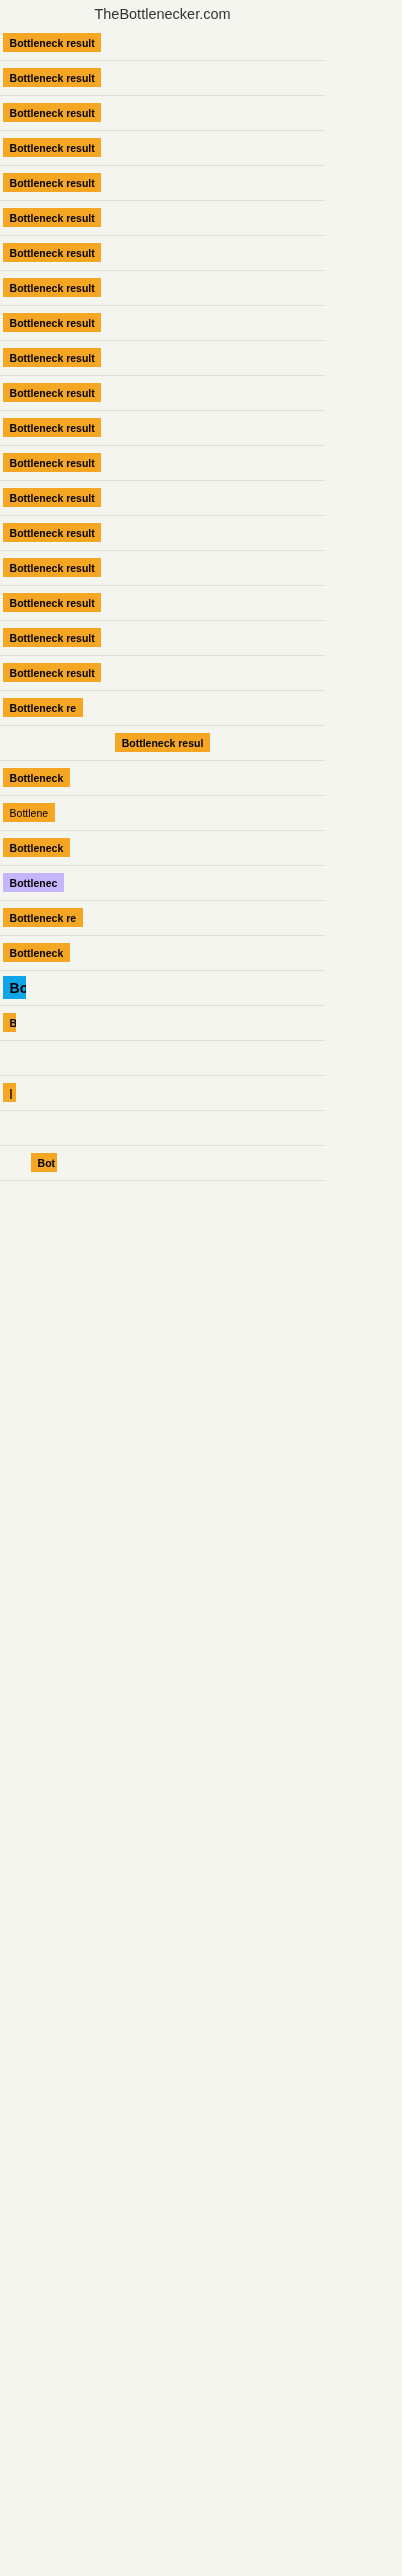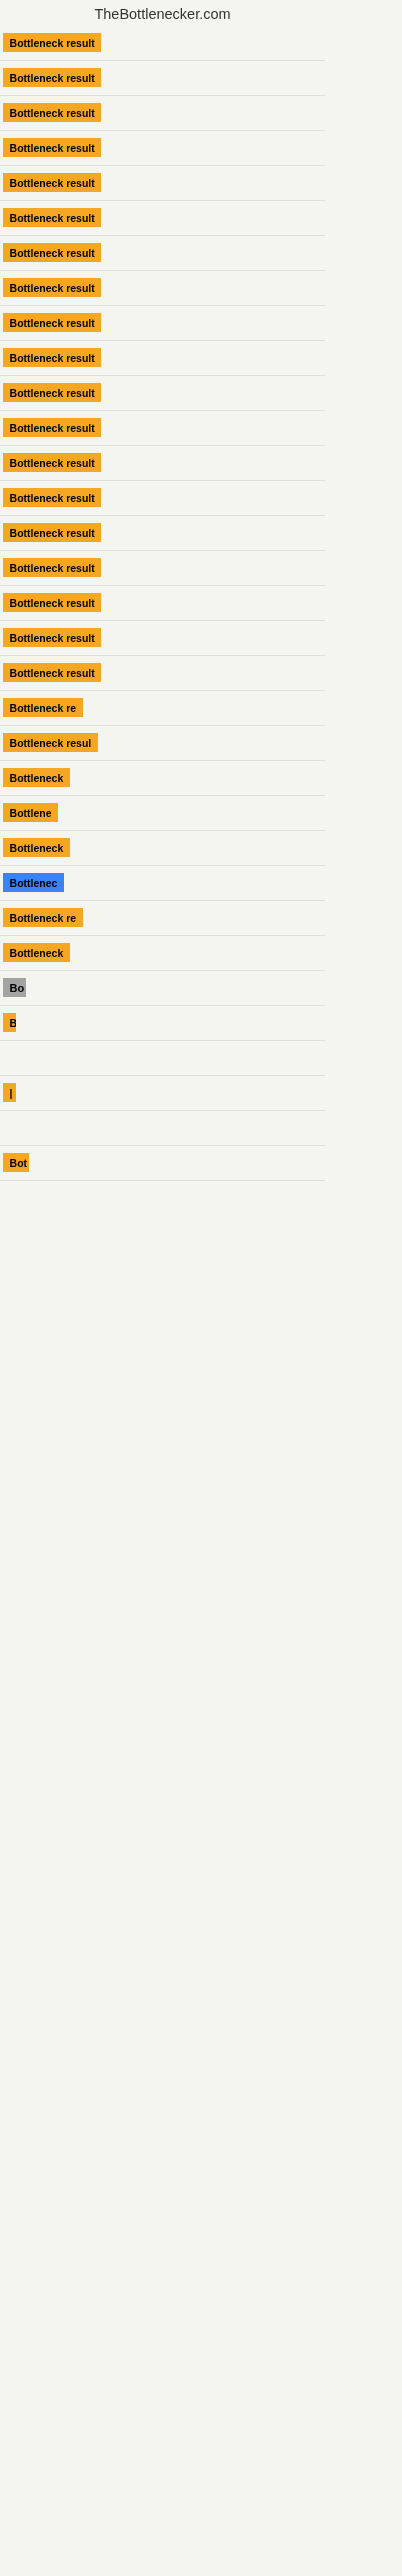--- a/index.html
+++ b/index.html
@@ -85,52 +85,52 @@
       </div>
       <div style="padding: 4.8px 3.2px; border-bottom: 0.8px solid rgb(224, 224, 216); min-height: 35px; display: flex; align-items: center;">
         <span style="display: inline-block; background-color: rgb(245, 166, 35); color: rgb(0, 0, 0); font-size: 10.5px; font-weight: bold; padding: 3.2px 6.4px; white-space: nowrap; overflow: hidden; max-width: 113px;">Bottleneck result</span>
       </div>
       <div style="padding: 4.8px 3.2px; border-bottom: 0.8px solid rgb(224, 224, 216); min-height: 35px; display: flex; align-items: center;">
         <span style="display: inline-block; background-color: rgb(245, 166, 35); color: rgb(0, 0, 0); font-size: 10.5px; font-weight: bold; padding: 3.2px 6.4px; white-space: nowrap; overflow: hidden; max-width: 113px;">Bottleneck result</span>
       </div>
       <div style="padding: 4.8px 3.2px; border-bottom: 0.8px solid rgb(224, 224, 216); min-height: 35px; display: flex; align-items: center;">
         <span style="display: inline-block; background-color: rgb(245, 166, 35); color: rgb(0, 0, 0); font-size: 10.5px; font-weight: bold; padding: 3.2px 6.4px; white-space: nowrap; overflow: hidden; max-width: 89px;">Bottleneck re</span>
       </div>
-      <div style="padding: 4.8px 3.2px; border-bottom: 0.8px solid rgb(224, 224, 216); min-height: 35px; display: flex; align-items: center;">
+      <div style="padding: 4.8px 3.2px; border-bottom: 0.8px solid rgb(224, 224, 216); min-height: 35px; display: flex; align-items: center; justify-content: center;">
         <span style="display: inline-block; background-color: rgb(245, 166, 35); color: rgb(0, 0, 0); font-size: 10.5px; font-weight: bold; padding: 3.2px 6.4px; white-space: nowrap; overflow: hidden; max-width: 97px;">Bottleneck resul</span>
       </div>
       <div style="padding: 4.8px 3.2px; border-bottom: 0.8px solid rgb(224, 224, 216); min-height: 35px; display: flex; align-items: center;">
         <span style="display: inline-block; background-color: rgb(245, 166, 35); color: rgb(0, 0, 0); font-size: 10.5px; font-weight: bold; padding: 3.2px 6.4px; white-space: nowrap; overflow: hidden; max-width: 72px;">Bottleneck</span>
       </div>
       <div style="padding: 4.8px 3.2px; border-bottom: 0.8px solid rgb(224, 224, 216); min-height: 35px; display: flex; align-items: center;">
-        <span style="display: inline-block; background-color: rgb(245, 166, 35); color: rgb(0, 0, 0); font-size: 10.5px; font-weight: bold; padding: 3.2px 6.4px; white-space: nowrap; overflow: hidden; max-width: 60px;">Bottlene</span>
+        <span style="display: inline-block; background-color: rgb(245, 166, 35); color: rgb(0, 0, 0); font-size: 10.5px; font-weight: normal; padding: 3.2px 6.4px; white-space: nowrap; overflow: hidden; max-width: 60px;">Bottlene</span>
       </div>
       <div style="padding: 4.8px 3.2px; border-bottom: 0.8px solid rgb(224, 224, 216); min-height: 35px; display: flex; align-items: center;">
         <span style="display: inline-block; background-color: rgb(245, 166, 35); color: rgb(0, 0, 0); font-size: 10.5px; font-weight: bold; padding: 3.2px 6.4px; white-space: nowrap; overflow: hidden; max-width: 72px;">Bottleneck</span>
       </div>
       <div style="padding: 4.8px 3.2px; border-bottom: 0.8px solid rgb(224, 224, 216); min-height: 35px; display: flex; align-items: center;">
-        <span style="display: inline-block; background-color: #3b82f6; color: rgb(0, 0, 0); font-size: 10.5px; font-weight: bold; padding: 3.2px 6.4px; white-space: nowrap; overflow: hidden; max-width: 64px;">Bottlenec</span>
+        <span style="display: inline-block; background-color: #c4b5fd; color: rgb(0, 0, 0); font-size: 10.5px; font-weight: bold; padding: 3.2px 6.4px; white-space: nowrap; overflow: hidden; max-width: 64px;">Bottlenec</span>
       </div>
       <div style="padding: 4.8px 3.2px; border-bottom: 0.8px solid rgb(224, 224, 216); min-height: 35px; display: flex; align-items: center;">
         <span style="display: inline-block; background-color: rgb(245, 166, 35); color: rgb(0, 0, 0); font-size: 10.5px; font-weight: bold; padding: 3.2px 6.4px; white-space: nowrap; overflow: hidden; max-width: 89px;">Bottleneck re</span>
       </div>
       <div style="padding: 4.8px 3.2px; border-bottom: 0.8px solid rgb(224, 224, 216); min-height: 35px; display: flex; align-items: center;">
         <span style="display: inline-block; background-color: rgb(245, 166, 35); color: rgb(0, 0, 0); font-size: 10.5px; font-weight: bold; padding: 3.2px 6.4px; white-space: nowrap; overflow: hidden; max-width: 72px;">Bottleneck</span>
       </div>
       <div style="padding: 4.8px 3.2px; border-bottom: 0.8px solid rgb(224, 224, 216); min-height: 35px; display: flex; align-items: center;">
-        <span style="display: inline-block; background-color: #a3a3a3; color: rgb(0, 0, 0); font-size: 11px; font-weight: bold; padding: 3.2px 6.4px; white-space: nowrap; overflow: hidden; max-width: 22.5px;">Bo</span>
+        <span style="display: inline-block; background-color: #0ea5e9; color: rgb(0, 0, 0); font-size: 14px; font-weight: bold; padding: 3.2px 6.4px; white-space: nowrap; overflow: hidden; max-width: 22.5px;">Bo</span>
       </div>
       <div style="padding: 4.8px 3.2px; border-bottom: 0.8px solid rgb(224, 224, 216); min-height: 35px; display: flex; align-items: center;">
         <span style="display: inline-block; background-color: rgb(245, 166, 35); color: rgb(0, 0, 0); font-size: 10.5px; font-weight: bold; padding: 3.2px 6.4px; white-space: nowrap; overflow: hidden; max-width: 11.3px;">B</span>
       </div>
       <div style="padding: 4.8px 3.2px; border-bottom: 0.8px solid rgb(224, 224, 216); min-height: 35px; display: flex; align-items: center;"></div>
       <div style="padding: 4.8px 3.2px; border-bottom: 0.8px solid rgb(224, 224, 216); min-height: 35px; display: flex; align-items: center;">
         <span style="display: inline-block; background-color: rgb(245, 166, 35); color: rgb(0, 0, 0); font-size: 10.5px; font-weight: bold; padding: 3.2px 6.4px; white-space: nowrap; overflow: hidden; max-width: 6.4px;">|</span>
       </div>
       <div style="padding: 4.8px 3.2px; border-bottom: 0.8px solid rgb(224, 224, 216); min-height: 35px; display: flex; align-items: center;"></div>
       <div style="padding: 4.8px 3.2px; border-bottom: 0.8px solid rgb(224, 224, 216); min-height: 35px; display: flex; align-items: center;">
-        <span style="display: inline-block; background-color: rgb(245, 166, 35); color: rgb(0, 0, 0); font-size: 10.5px; font-weight: bold; padding: 3.2px 6.4px; white-space: nowrap; overflow: hidden; max-width: 26px;">Bot</span>
+        <span style="display: inline-block; background-color: rgb(245, 166, 35); color: rgb(0, 0, 0); font-size: 10.5px; font-weight: bold; padding: 3.2px 6.4px; white-space: nowrap; overflow: hidden; max-width: 26px; margin-left: 28px;">Bot</span>
       </div>
       <div style="height: 1288px;"></div>
     </div>
 
 </div>
 
 
 </body></html>

